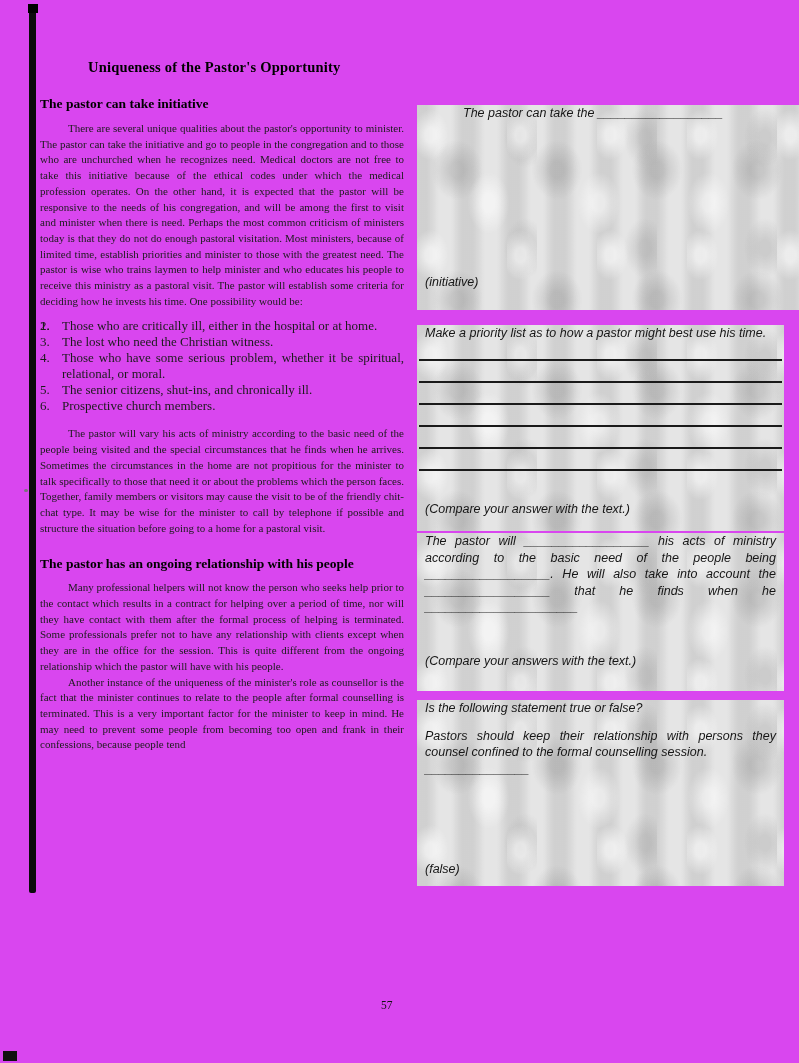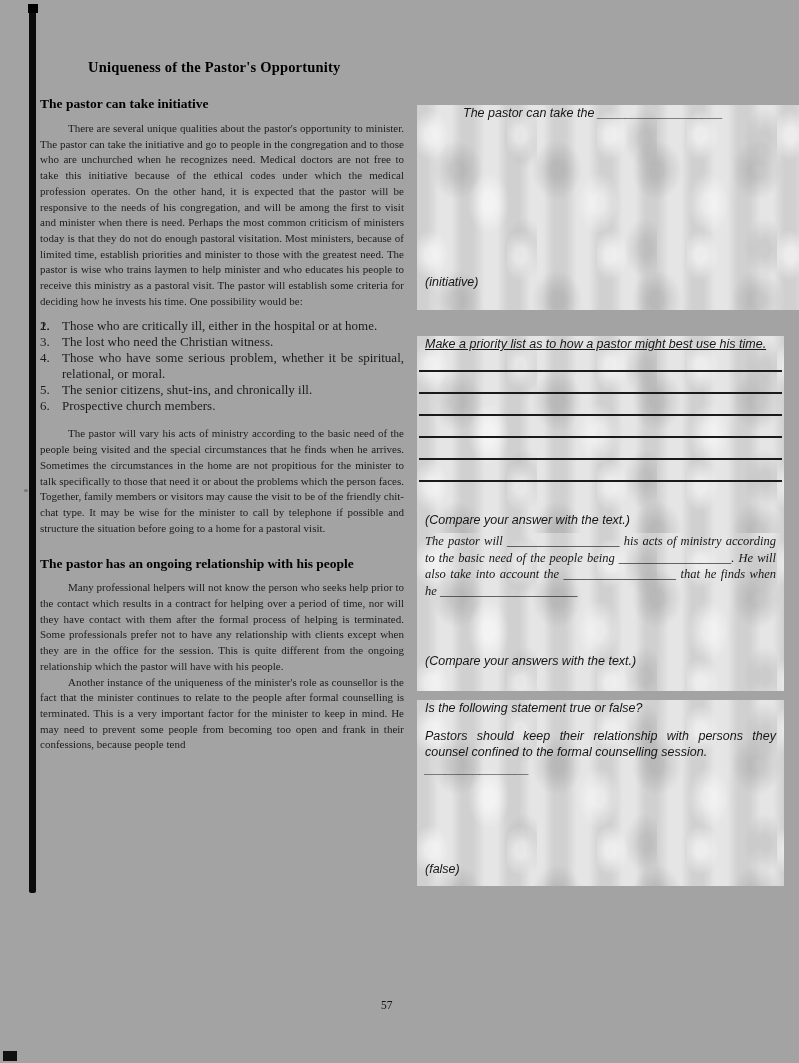--- a/index.html
+++ b/index.html
@@ -1,17 +1,17 @@
 <!DOCTYPE html>
 <html><head>
 <meta charset="utf-8">
 <style>
   html,body{margin:0;padding:0;background:#ffffff;}
   .page{
-    position:relative;width:799px;height:1063px;background:#a3a3a3;overflow:hidden;
+    position:relative;width:799px;height:1063px;background:#d946ef;overflow:hidden;
     font-family:"Liberation Serif", serif;color:#1b1b1b;
   }
   
   .scan-bar{position:absolute;left:29px;top:5px;width:7px;height:888px;background:#0b0b0b;border-radius:2px;}
   .scan-bar-tip{position:absolute;left:28px;top:4px;width:10px;height:9px;background:#000;}
   .scan-dot{position:absolute;left:24px;top:489px;width:4px;height:3px;background:#777;border-radius:50%;}
   .scan-blob{position:absolute;left:3px;top:1051px;width:14px;height:10px;background:#111;}
   
   .col-left{position:absolute;left:40px;top:59px;width:364px;}
   .doc-title{font-size:14.5px;font-weight:bold;color:#000;margin:0 0 0 48px;letter-spacing:.2px;}
@@ -35,26 +35,26 @@
       radial-gradient(ellipse 34px 40px at 40% 50%, rgba(130,130,130,.30) 20%, rgba(0,0,0,0) 75%),
       radial-gradient(ellipse 28px 40px at 90% 30%, rgba(140,140,140,.28) 20%, rgba(0,0,0,0) 75%),
       repeating-linear-gradient(90deg, rgba(165,165,165,.22) 0 10px, rgba(255,255,255,.25) 22px 34px, rgba(165,165,165,.22) 45px 46px);
     background-size:90px 120px,110px 140px,100px 130px,120px 110px,92px 100%;
     font-family:"Liberation Sans", sans-serif;font-style:italic;font-size:12.5px;
     line-height:16.5px;color:#161616;
   }
   .box p{margin:0;padding:0 8px;}
   .box .justify{text-align:justify;}
   .box1{top:105px;height:205px;padding-left:38px;}
-  .box2{top:336px;height:206px;text-decoration:underline;}
+  .box2{top:325px;height:206px;}
   .box3{top:533px;height:158px;}
   .box4{top:700px;height:186px;}
   .b1-prompt{padding-top:30px;}
   .b2-prompt{padding-top:7px;}
-  .b3-prompt{padding-top:5px;font-family:Liberation Serif, serif;}
+  .b3-prompt{padding-top:5px;}
   .b4-question{padding-top:52px;}
   .b4-statement{margin-top:11px !important;}
   .b4-blank{margin-top:0 !important;}
   .box-caption{position:absolute;left:0;right:0;}
   .b1-answer{bottom:20px;}
   .b2-caption{bottom:14px;}
   .b3-caption{bottom:22px;}
   .b4-answer{bottom:9px;}
   .rules{margin:2px 2px 0 2px;}
   .rule{height:0;border-top:2px solid #1a1a1a;margin-top:20px;}

